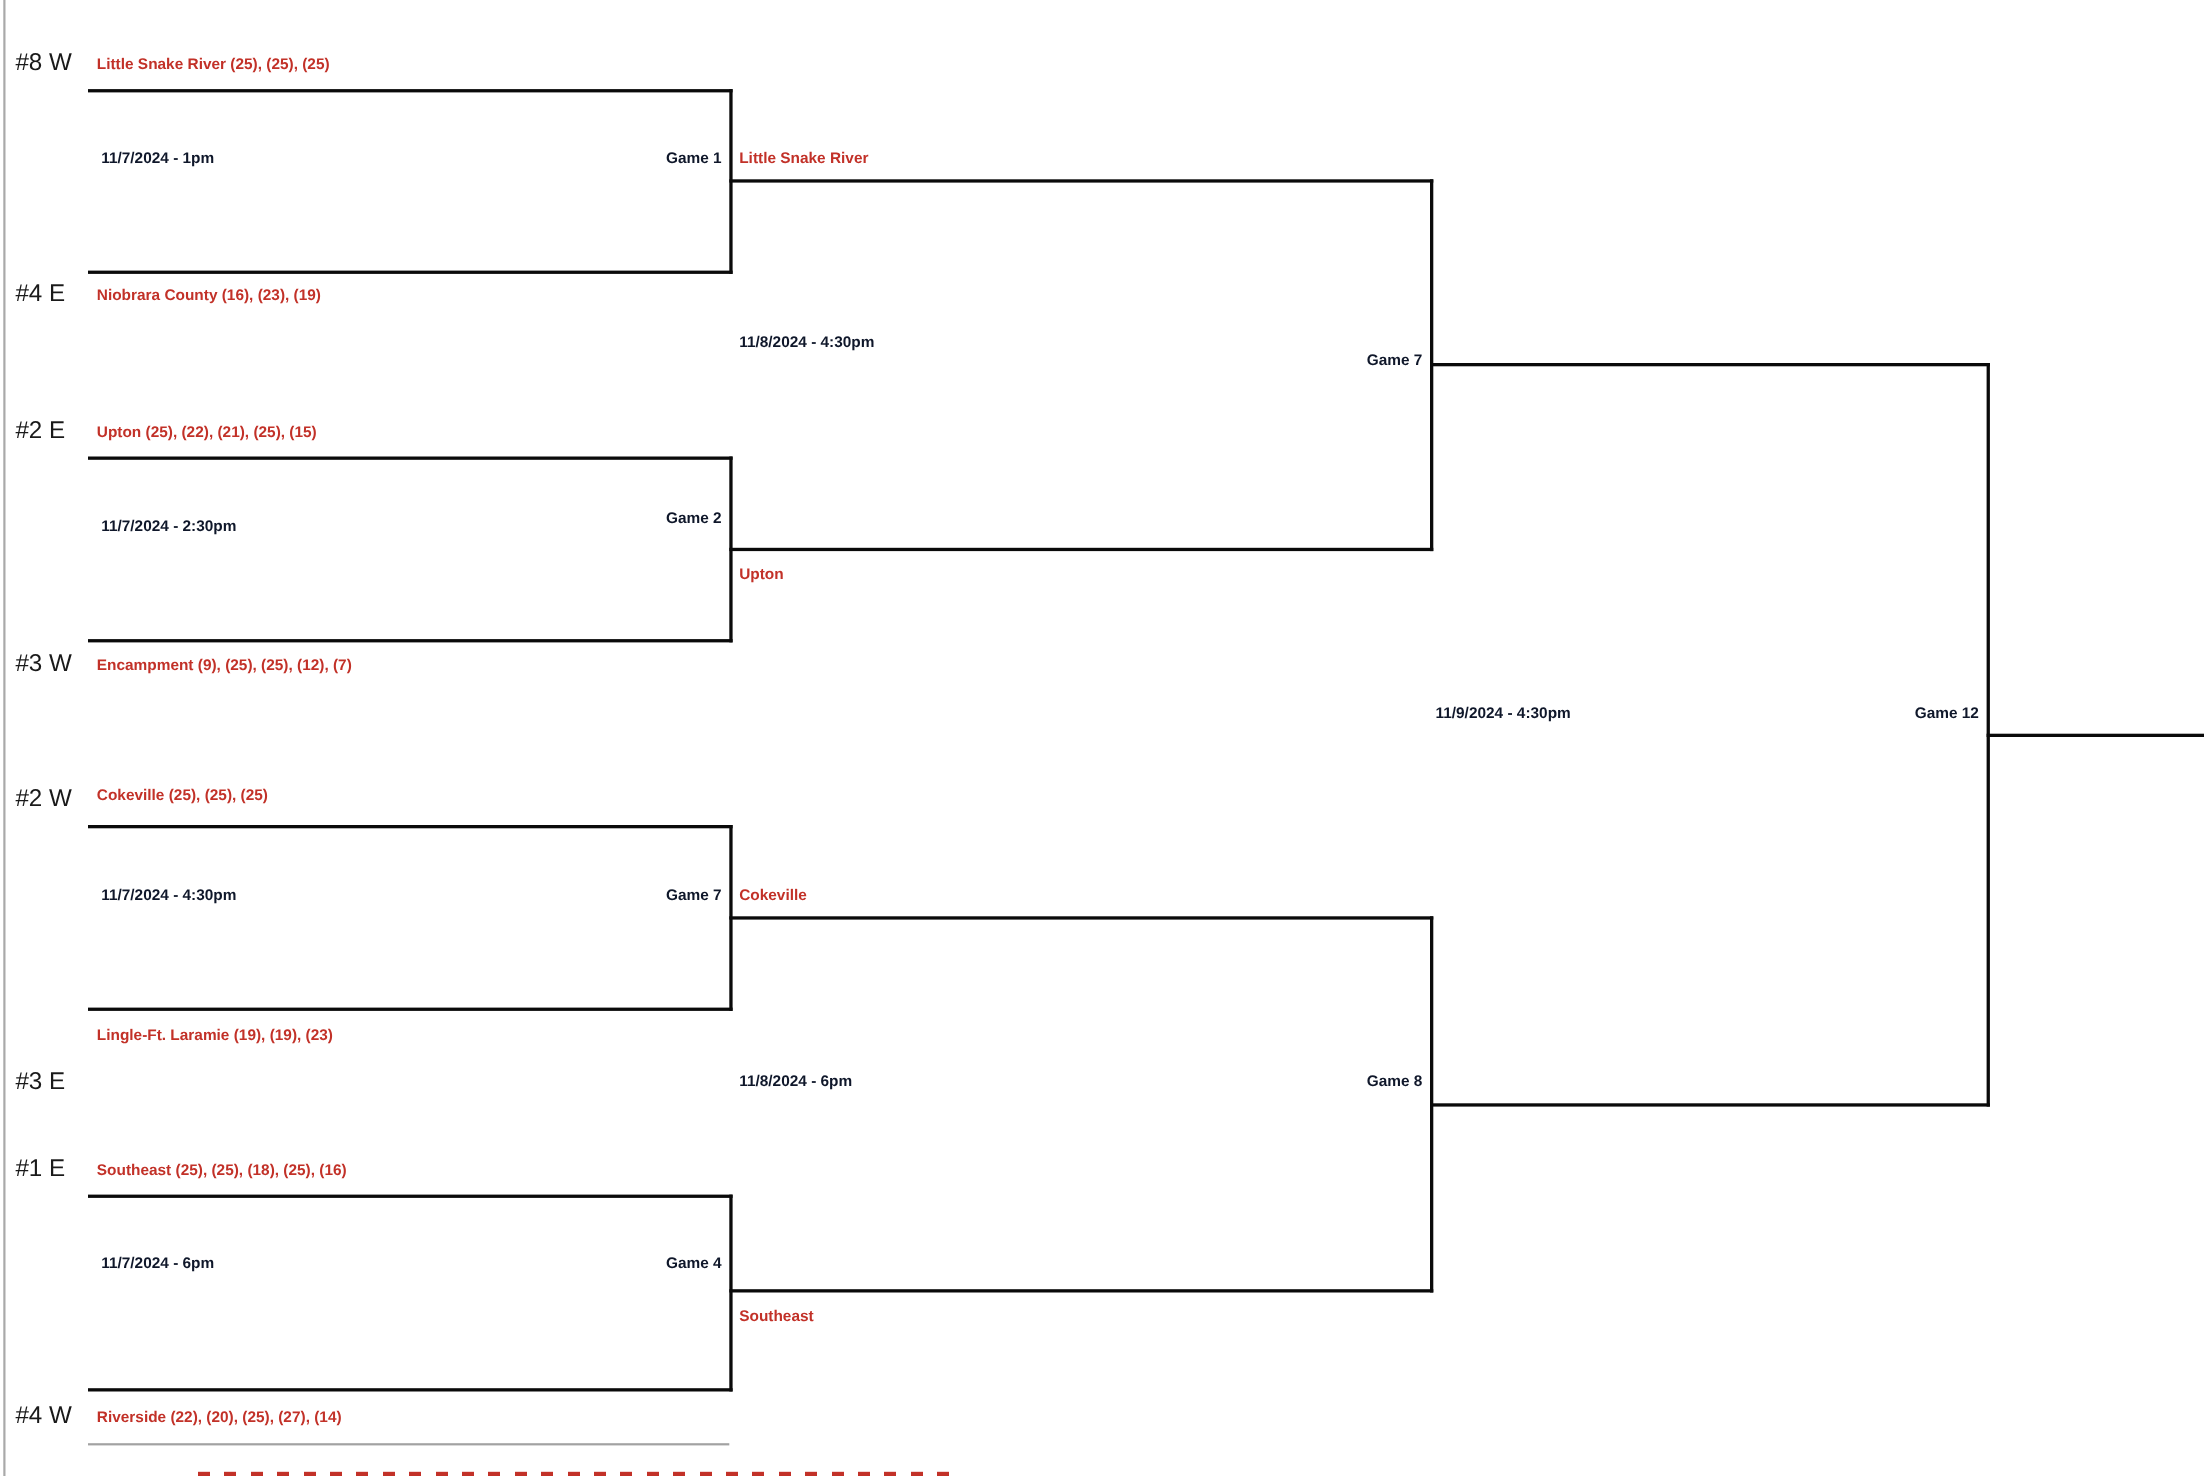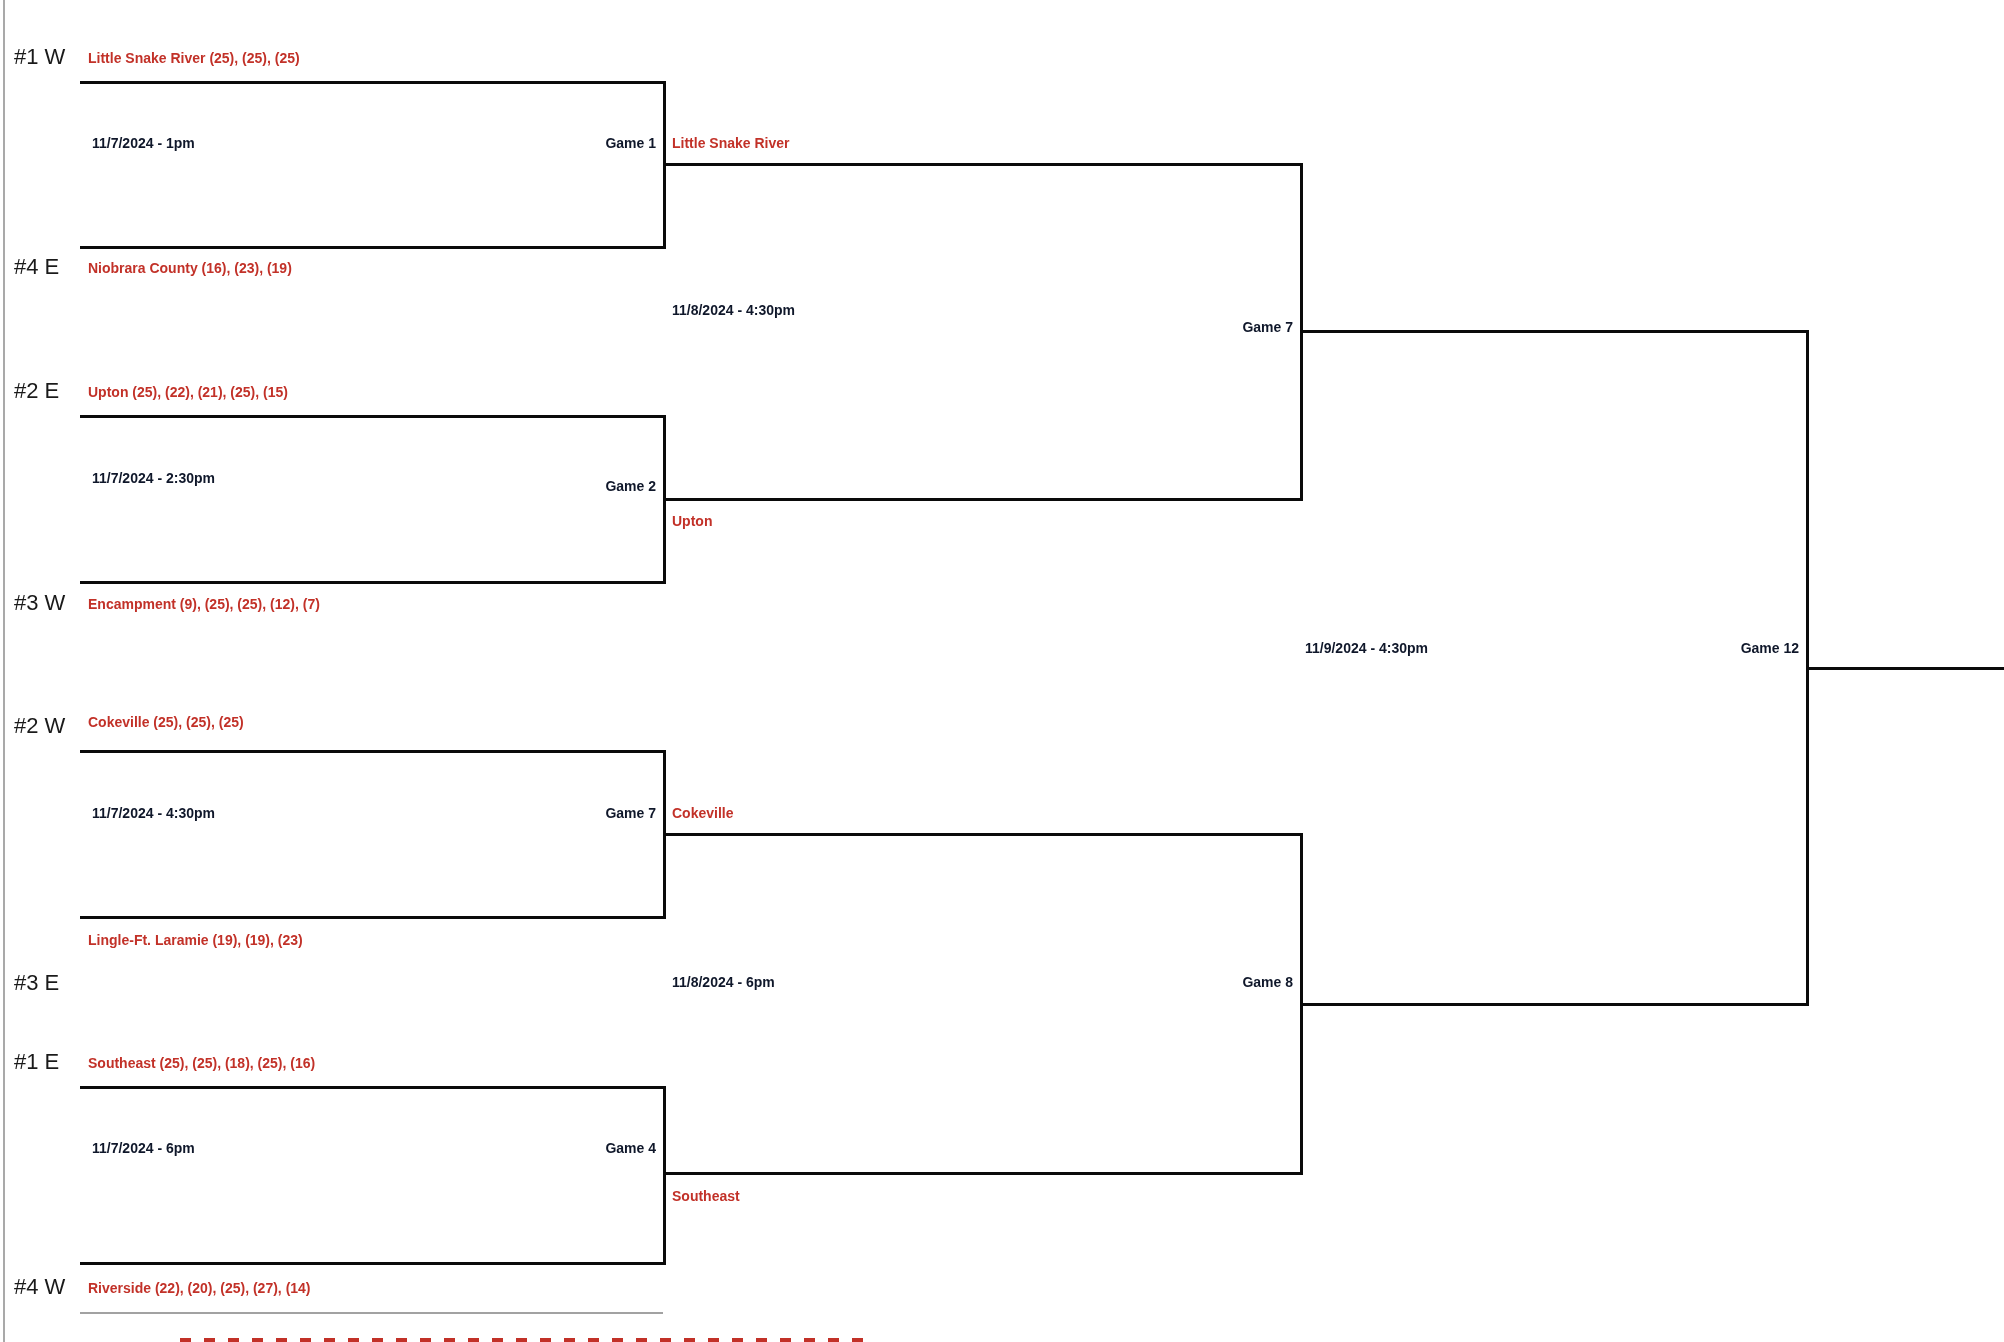--- a/index.html
+++ b/index.html
@@ -16,36 +16,36 @@
   .thinline{position:absolute;height:2px;background:#555;opacity:.55;}
   .leftborder{position:absolute;width:2px;background:#a9a9a9;}
   .clip-marks{position:absolute;height:4px;
       background:repeating-linear-gradient(90deg,#c23128 0 11px,transparent 11px 24px);}
 </style>
 </head>
 <body>
 
 <div class="leftborder" style="left:3px;top:0;height:1342px;"></div>
 
-<span class="abs seed" style="left:14px;top:44px;">#1 W</span>
+<span class="abs seed" style="left:14px;top:44px;">#8 W</span>
 <span class="abs txt team" style="left:88px;top:44px;">Little Snake River (25), (25), (25)</span>
 <div class="hline" style="left:80px;top:81px;width:586px;"></div>
 <span class="abs txt blue" style="left:92px;top:129px;">11/7/2024 - 1pm</span>
 <span class="abs txt blue right" style="left:356px;top:129px;width:300px;">Game 1</span>
 <div class="vline" style="left:663px;top:81px;height:168px;"></div>
 <div class="hline" style="left:80px;top:246px;width:586px;"></div>
 <span class="abs seed" style="left:14px;top:254px;">#4 E</span>
 <span class="abs txt team" style="left:88px;top:254px;">Niobrara County (16), (23), (19)</span>
 <span class="abs txt team" style="left:672px;top:129px;">Little Snake River</span>
 
 <span class="abs seed" style="left:14px;top:378px;">#2 E</span>
 <span class="abs txt team" style="left:88px;top:378px;">Upton (25), (22), (21), (25), (15)</span>
 <div class="hline" style="left:80px;top:415px;width:586px;"></div>
 <span class="abs txt blue" style="left:92px;top:464px;">11/7/2024 - 2:30pm</span>
-<span class="abs txt blue right" style="left:356px;top:472px;width:300px;">Game 2</span>
+<span class="abs txt blue right" style="left:356px;top:456px;width:300px;">Game 2</span>
 <div class="vline" style="left:663px;top:415px;height:169px;"></div>
 <div class="hline" style="left:80px;top:581px;width:586px;"></div>
 <span class="abs seed" style="left:14px;top:590px;">#3 W</span>
 <span class="abs txt team" style="left:88px;top:590px;">Encampment (9), (25), (25), (12), (7)</span>
 <span class="abs txt team" style="left:672px;top:507px;">Upton</span>
 
 <span class="abs seed" style="left:14px;top:713px;">#2 W</span>
 <span class="abs txt team" style="left:88px;top:688px;margin-top:20px;">Cokeville (25), (25), (25)</span>
 <div class="hline" style="left:80px;top:750px;width:586px;"></div>
 <span class="abs txt blue" style="left:92px;top:799px;">11/7/2024 - 4:30pm</span>

